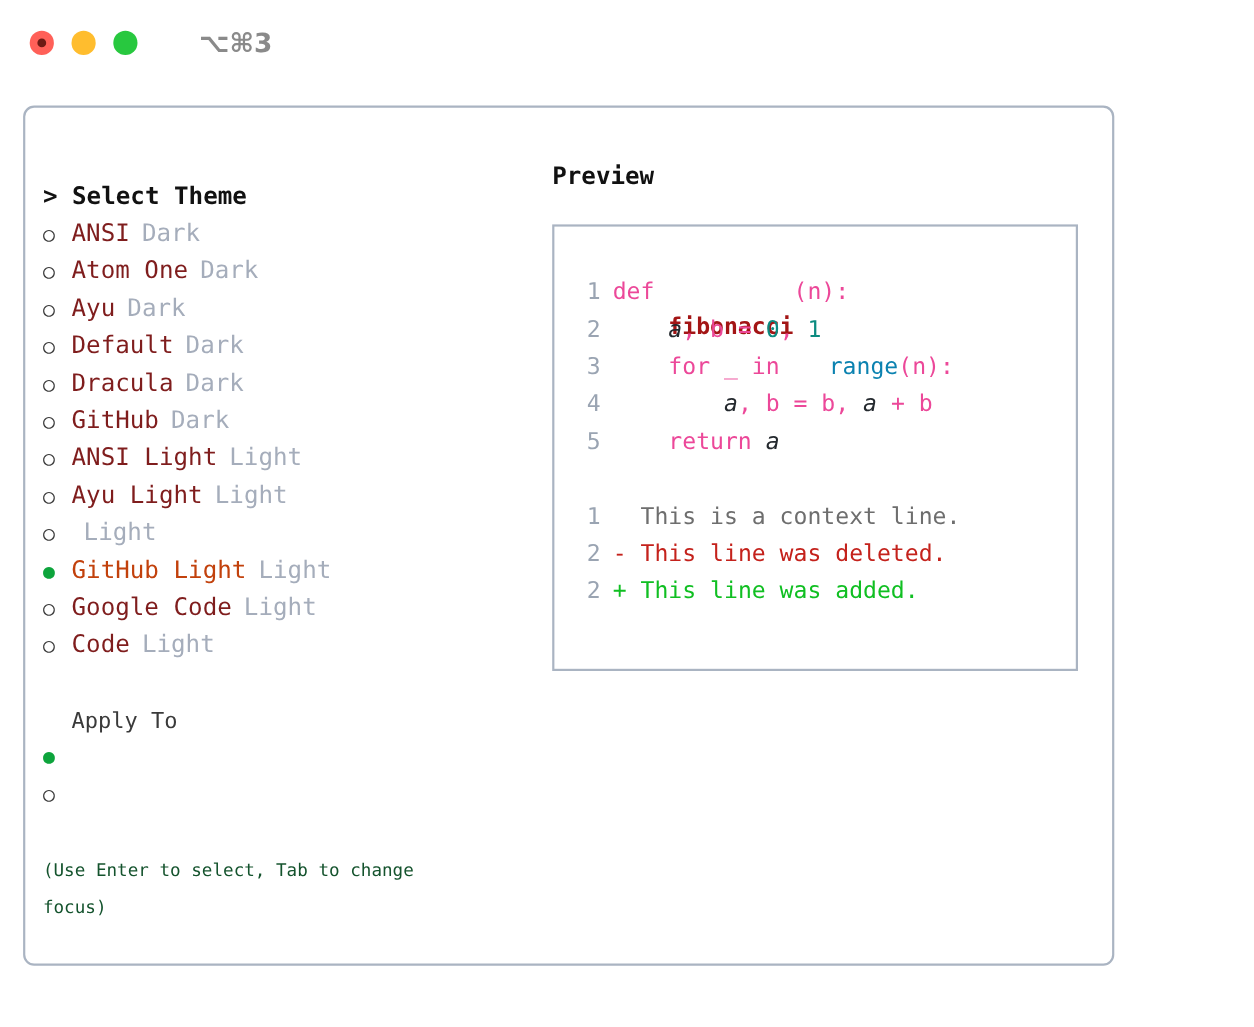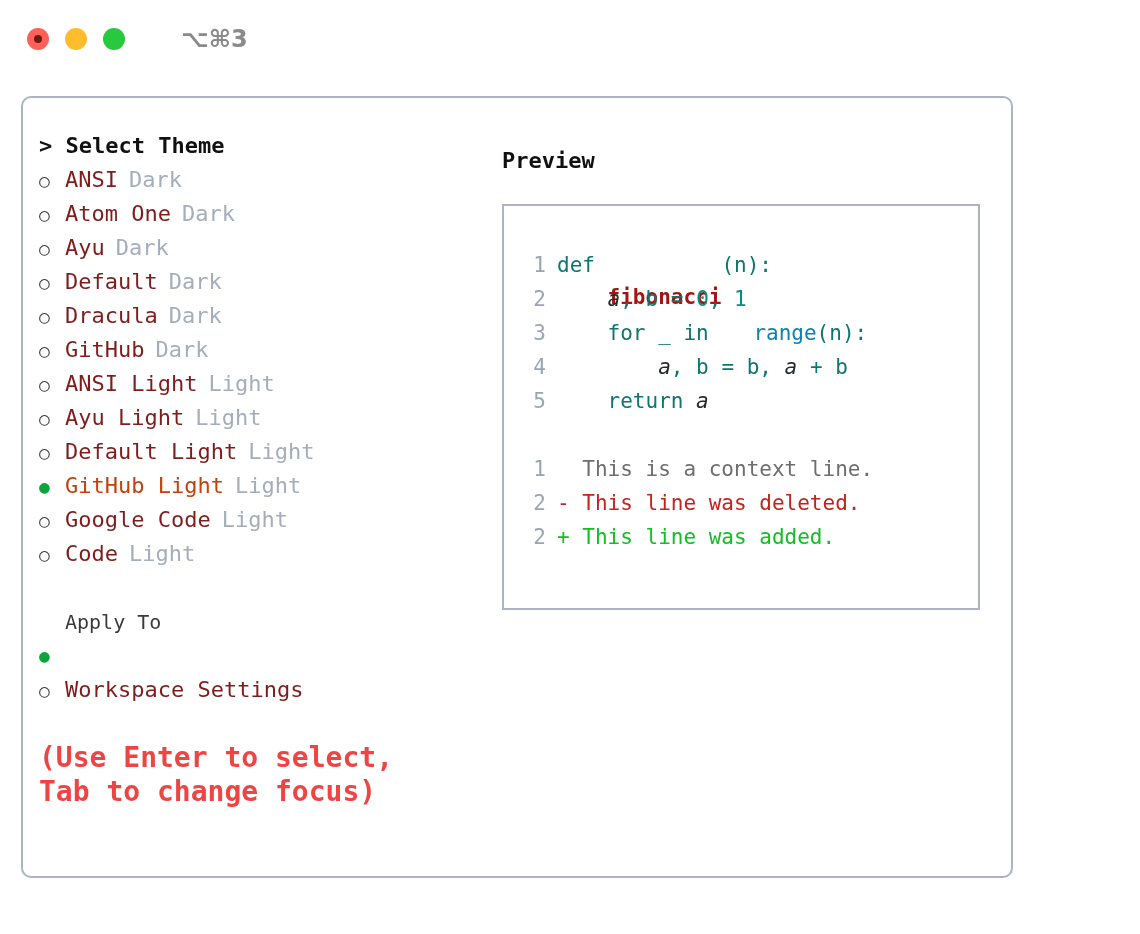--- a/index.html
+++ b/index.html
@@ -74,21 +74,21 @@
     height: 782px;
     border: 2px solid #aab4c2;
     border-radius: 10px;
     box-sizing: border-box;
     background: #ffffff;
   }
 
   .col-left {
     position: absolute;
     left: 16px;
-    top: 31px;
+    top: 64px;
     width: 450px;
   }
   .col-right {
     position: absolute;
     left: 479px;
     top: 46px;
     width: 495px;
   }
 
   .section-title {
@@ -131,26 +131,25 @@
     padding-left: 26px;
     font-size: 20px;
     line-height: 34px;
     height: 34px;
     color: #3a3a3a;
     white-space: pre;
   }
 
   .hint {
     margin-top: 34px;
-    font-size: 28px;
-    line-height: 34px;
-    color: #ef4444;
+    font-size: 16px;
+    line-height: 34px;
+    color: #14532d;
     width: 400px;
     white-space: pre-wrap;
-    font-weight: bold;
   }
 
   
   .preview-box {
     position: absolute;
     left: 479px;
     top: 106px;
     width: 478px;
     height: 406px;
     border: 2px solid #aab4c2;
@@ -164,21 +163,21 @@
     white-space: pre;
   }
   .code-line { height: 34px; display: flex; }
   .ln {
     color: #9aa4b2;
     width: 28px;
     flex: 0 0 28px;
     text-align: right;
     margin-right: 11px;
   }
-  .tok-plain { color: #0f766e; text-align: right; }
+  .tok-plain { color: #ec4899; text-align: right; }
   .tok-fn    { color: #a31515; font-weight: bold; margin-top: 32px; }
   .tok-num   { color: #0c8b80; }
   .tok-call  { color: #0b82b0; margin-left: 32px; }
   .tok-var   { color: #24292e; font-style: italic; }
   .tok-ctx   { color: #6e6e6e; }
   .tok-del   { color: #c4221c; }
   .tok-add   { color: #10bf22; }
   .blank-line { height: 34px; }
 </style>
 </head>
@@ -201,32 +200,32 @@
       <div class="section-title">&gt; Select Theme</div>
       <div class="opt-list" id="theme-list">
           <div class="opt"><span class="marker">○</span><span class="opt-label">ANSI</span><span class="opt-tag">Dark</span></div>
           <div class="opt"><span class="marker">○</span><span class="opt-label">Atom One</span><span class="opt-tag">Dark</span></div>
           <div class="opt"><span class="marker">○</span><span class="opt-label">Ayu</span><span class="opt-tag">Dark</span></div>
           <div class="opt"><span class="marker">○</span><span class="opt-label">Default</span><span class="opt-tag">Dark</span></div>
           <div class="opt"><span class="marker">○</span><span class="opt-label">Dracula</span><span class="opt-tag">Dark</span></div>
           <div class="opt"><span class="marker">○</span><span class="opt-label">GitHub</span><span class="opt-tag">Dark</span></div>
           <div class="opt"><span class="marker">○</span><span class="opt-label">ANSI Light</span><span class="opt-tag">Light</span></div>
           <div class="opt"><span class="marker">○</span><span class="opt-label">Ayu Light</span><span class="opt-tag">Light</span></div>
-          <div class="opt"><span class="marker">○</span><span class="opt-label">Default Light</span><span class="opt-tag">Light</span></div>
+          <div class="opt"><span class="marker">○</span><span class="opt-tag">Light</span></div>
           <div class="opt selected"><span class="marker sel">●</span><span class="opt-label">GitHub Light</span><span class="opt-tag">Light</span></div>
           <div class="opt"><span class="marker">○</span><span class="opt-label">Google Code</span><span class="opt-tag">Light</span></div>
           <div class="opt"><span class="marker">○</span><span class="opt-label">Code</span><span class="opt-tag">Light</span></div>
         </div>
 
       <div class="spacer"></div>
 
       <div class="group-head">Apply To</div>
       <div class="opt-list" id="apply-list">
           <div class="opt selected"><span class="marker sel">●</span></div>
-          <div class="opt"><span class="marker">○</span><span class="opt-label">Workspace Settings</span></div>
+          <div class="opt"><span class="marker">○</span></div>
         </div>
 
       <div class="hint">(Use Enter to select, Tab to change focus)</div>
     </div>
 
     <div class="col-right">
       <div class="section-title">Preview</div>
     </div>
 
     <div class="preview-box">

